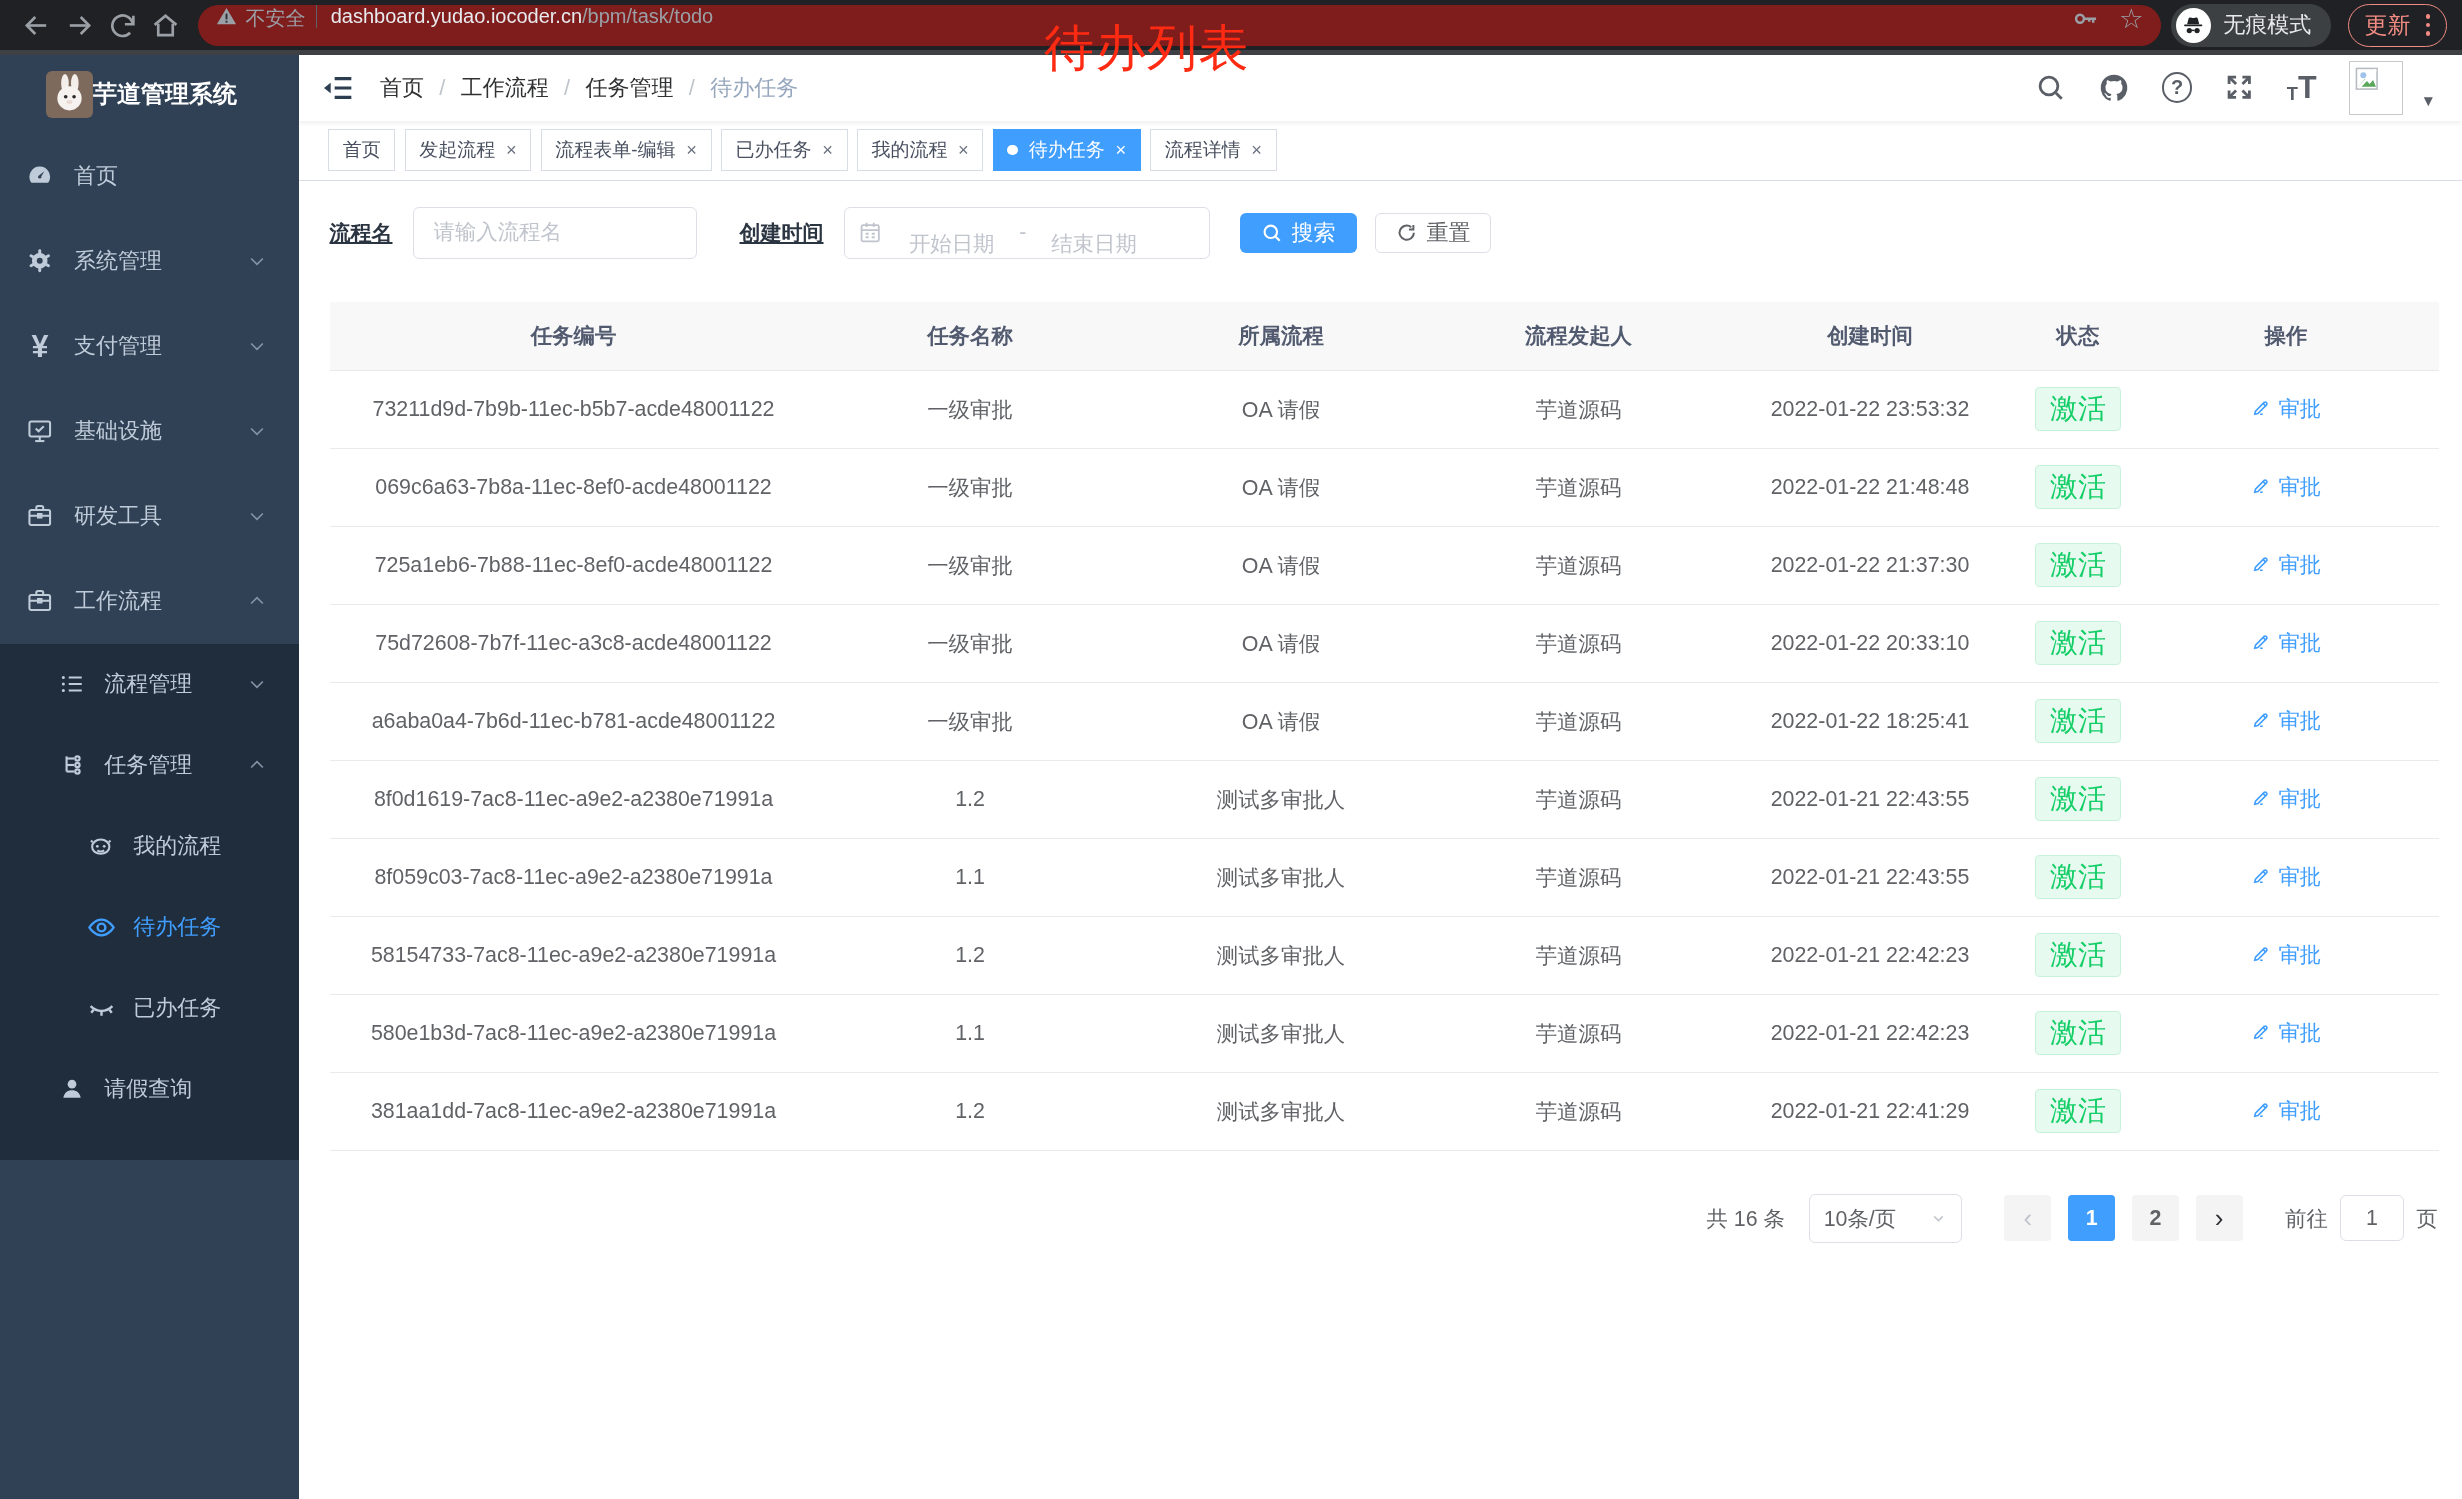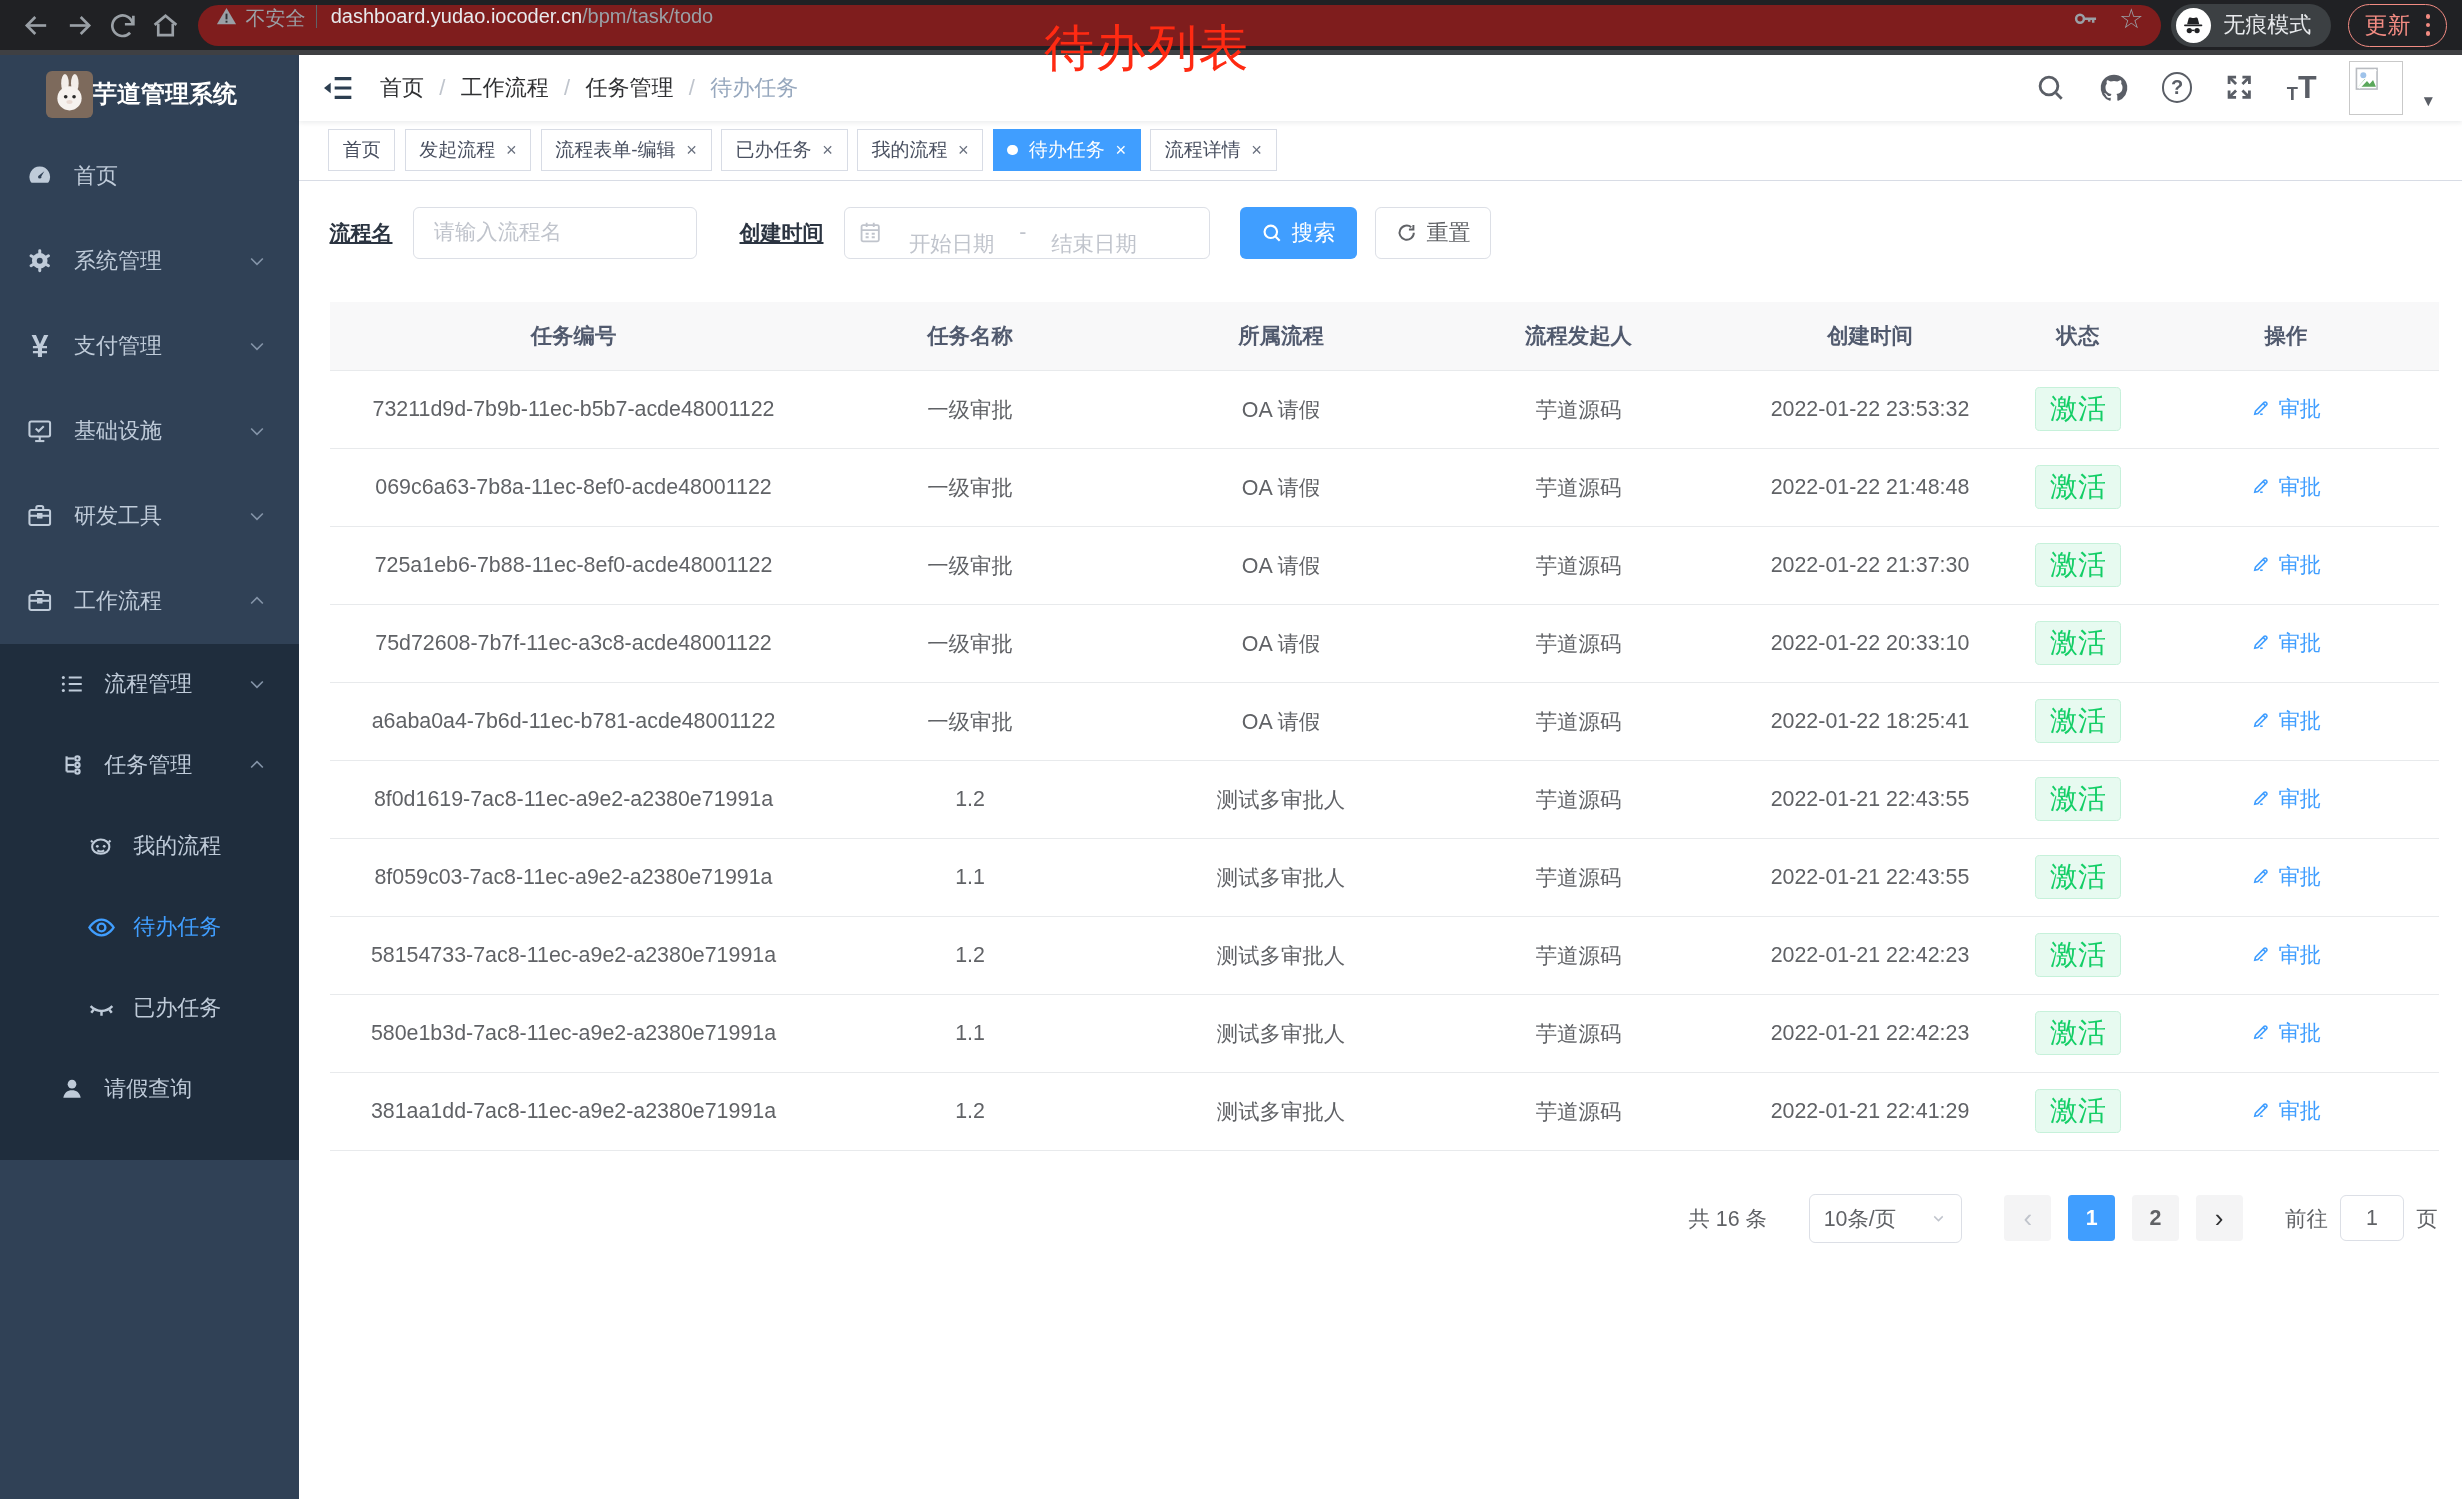--- a/index.html
+++ b/index.html
@@ -71,35 +71,35 @@
   .flabel{font-size:21px;font-weight:700;color:#2b3441;margin-right:20px;white-space:nowrap;text-decoration:underline;}
   .txt-input{width:284px;height:52px;border:1.5px solid #dcdfe6;border-radius:6.1px;font-size:21.4px;color:#606266;
              padding:0 20px;box-sizing:border-box;outline:none;font-family:inherit;}
   .txt-input::placeholder{color:#c0c4cc;}
   .flabel.second{margin-left:43px;}
   .range{width:366px;height:52px;border:1.5px solid #dcdfe6;border-radius:6.1px;display:flex;align-items:center;
          padding:0 13.7px;box-sizing:border-box;color:#c0c4cc;}
   .range input{border:none;outline:none;width:122px;font-size:21.4px;color:#606266;text-align:center;font-family:inherit;background:transparent;margin-top:24px;}
   .range input::placeholder{color:#c0c4cc;}
   .range .dash{color:#c0c4cc;font-size:21.4px;padding:0 4.6px;}
-  .btn{height:52px;border-radius:6.1px;font-size:22px;display:inline-flex;align-items:center;gap:9.2px;
+  .btn{height:40px;border-radius:6.1px;font-size:22px;display:inline-flex;align-items:center;gap:9.2px;
        padding:0 20px;cursor:pointer;border:1.5px solid transparent;white-space:nowrap;}
   .btn.primary{color:#fff;margin-left:30.5px;}
   .btn.plain{background:#fff;border-color:#dcdfe6;color:#606266;margin-left:18.3px;}
   
   table{width:100%;border-collapse:collapse;table-layout:fixed;font-size:21.4px;color:#606266;}
   thead th{background:#f8f8f9;color:#515a6e;font-weight:700;height:66px;text-align:center;
            border-bottom:0.8px solid #e8eaec;}
   tbody td{height:75px;text-align:center;border-bottom:0.8px solid #e8eaec;overflow:hidden;white-space:nowrap;}
   .badge{display:inline-block;border-radius:4.6px;font-size:28px;padding:6.9px 13.7px;line-height:1;
          border:0.8px solid #c6f1da;}
   .approve{display:inline-flex;align-items:center;gap:7.6px;cursor:pointer;text-decoration:none;}
   
   .pagination{display:flex;align-items:center;justify-content:flex-end;margin-top:43px;font-size:21.4px;color:#606266;}
-  .pg-total{margin-right:42px;}
+  .pg-total{margin-right:24px;}
   .pg-select{width:153px;height:49px;border:1.5px solid #dcdfe6;border-radius:6.1px;display:flex;align-items:center;
              justify-content:space-between;padding:0 13.7px;box-sizing:border-box;color:#606266;cursor:pointer;margin-right:34px;}
   .pg-select .car{color:#c0c4cc;display:flex;}
   .pg-btn{min-width:47px;height:46px;border-radius:3.8px;background:#f4f4f5;display:flex;align-items:center;
           justify-content:center;margin:0 8.4px;font-weight:600;color:#606266;cursor:pointer;font-size:21.4px;}
   .pg-btn.disabled{color:#c0c4cc;cursor:default;}
   .pg-btn.arrow{font-size:26px;font-weight:400;color:#303133;}
   .pg-btn.arrow.disabled{color:#c0c4cc;}
   .pg-btn.active{color:#fff;cursor:default;}
   .pg-goto{margin-left:34px;display:flex;align-items:center;gap:12.2px;}

